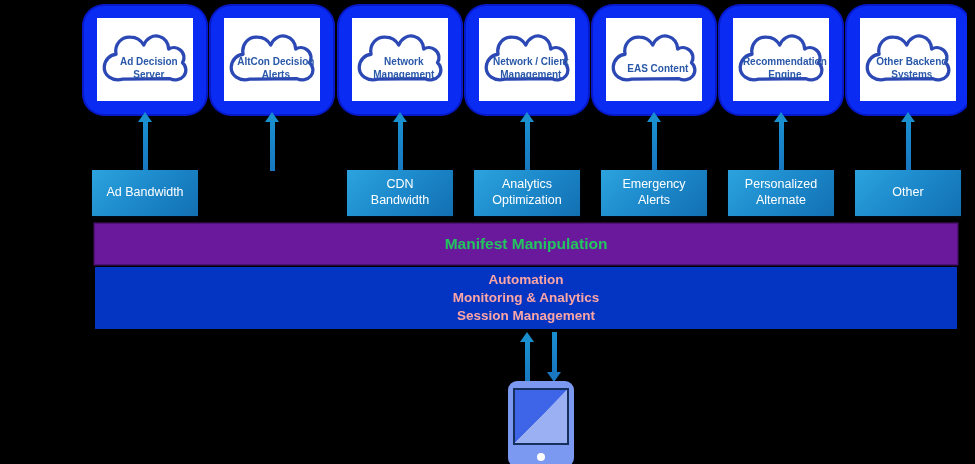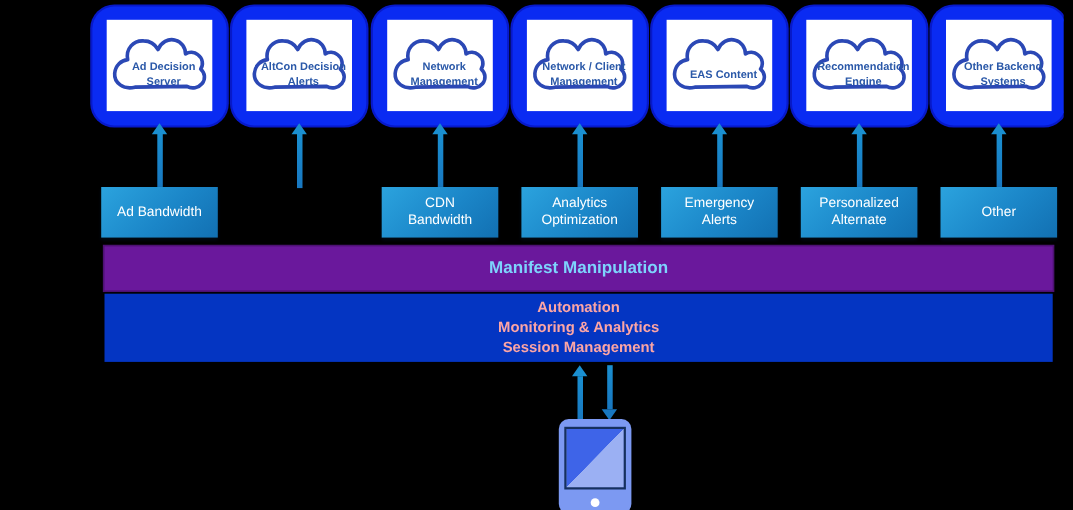--- a/index.html
+++ b/index.html
@@ -41,21 +41,21 @@
     background:linear-gradient(135deg,#2ba3de 0%,#1b86c8 55%,#1270b2 100%);
     display:flex;align-items:center;justify-content:center;
     box-shadow:0 2px 3px rgba(0,20,40,.55);
   }
   .teal-box span{
     color:#fff;font-size:12.5px;line-height:1.25;text-align:center;white-space:pre-line;
   }
   
   .bar{position:absolute;left:95px;width:862px;display:flex;align-items:center;justify-content:center;}
   .bar-purple{top:224px;height:40px;background:#6a189c;box-shadow:0 0 0 1.5px #4d1173;}
-  .bar-purple .bar-text{color:#7dd3fc;font-weight:bold;font-size:15.5px;}
+  .bar-purple .bar-text{color:#22c55e;font-weight:bold;font-size:15.5px;}
   .bar-blue{top:267px;height:62px;background:#0435c2;}
   .bar-blue .bar-text{
     color:#fca5a5;font-weight:bold;font-size:13.5px;line-height:1.32;
     text-align:center;white-space:pre-line;
   }
   
   .dev-arrow{position:absolute;width:14px;}
   .dev-arrow .line{position:absolute;left:4.5px;width:5px;background:linear-gradient(#1a8fd0,#1877c0);}
   .arrow-up2{left:520px;top:332px;height:50px;}
   .arrow-up2 .line{top:10px;height:40px;}

